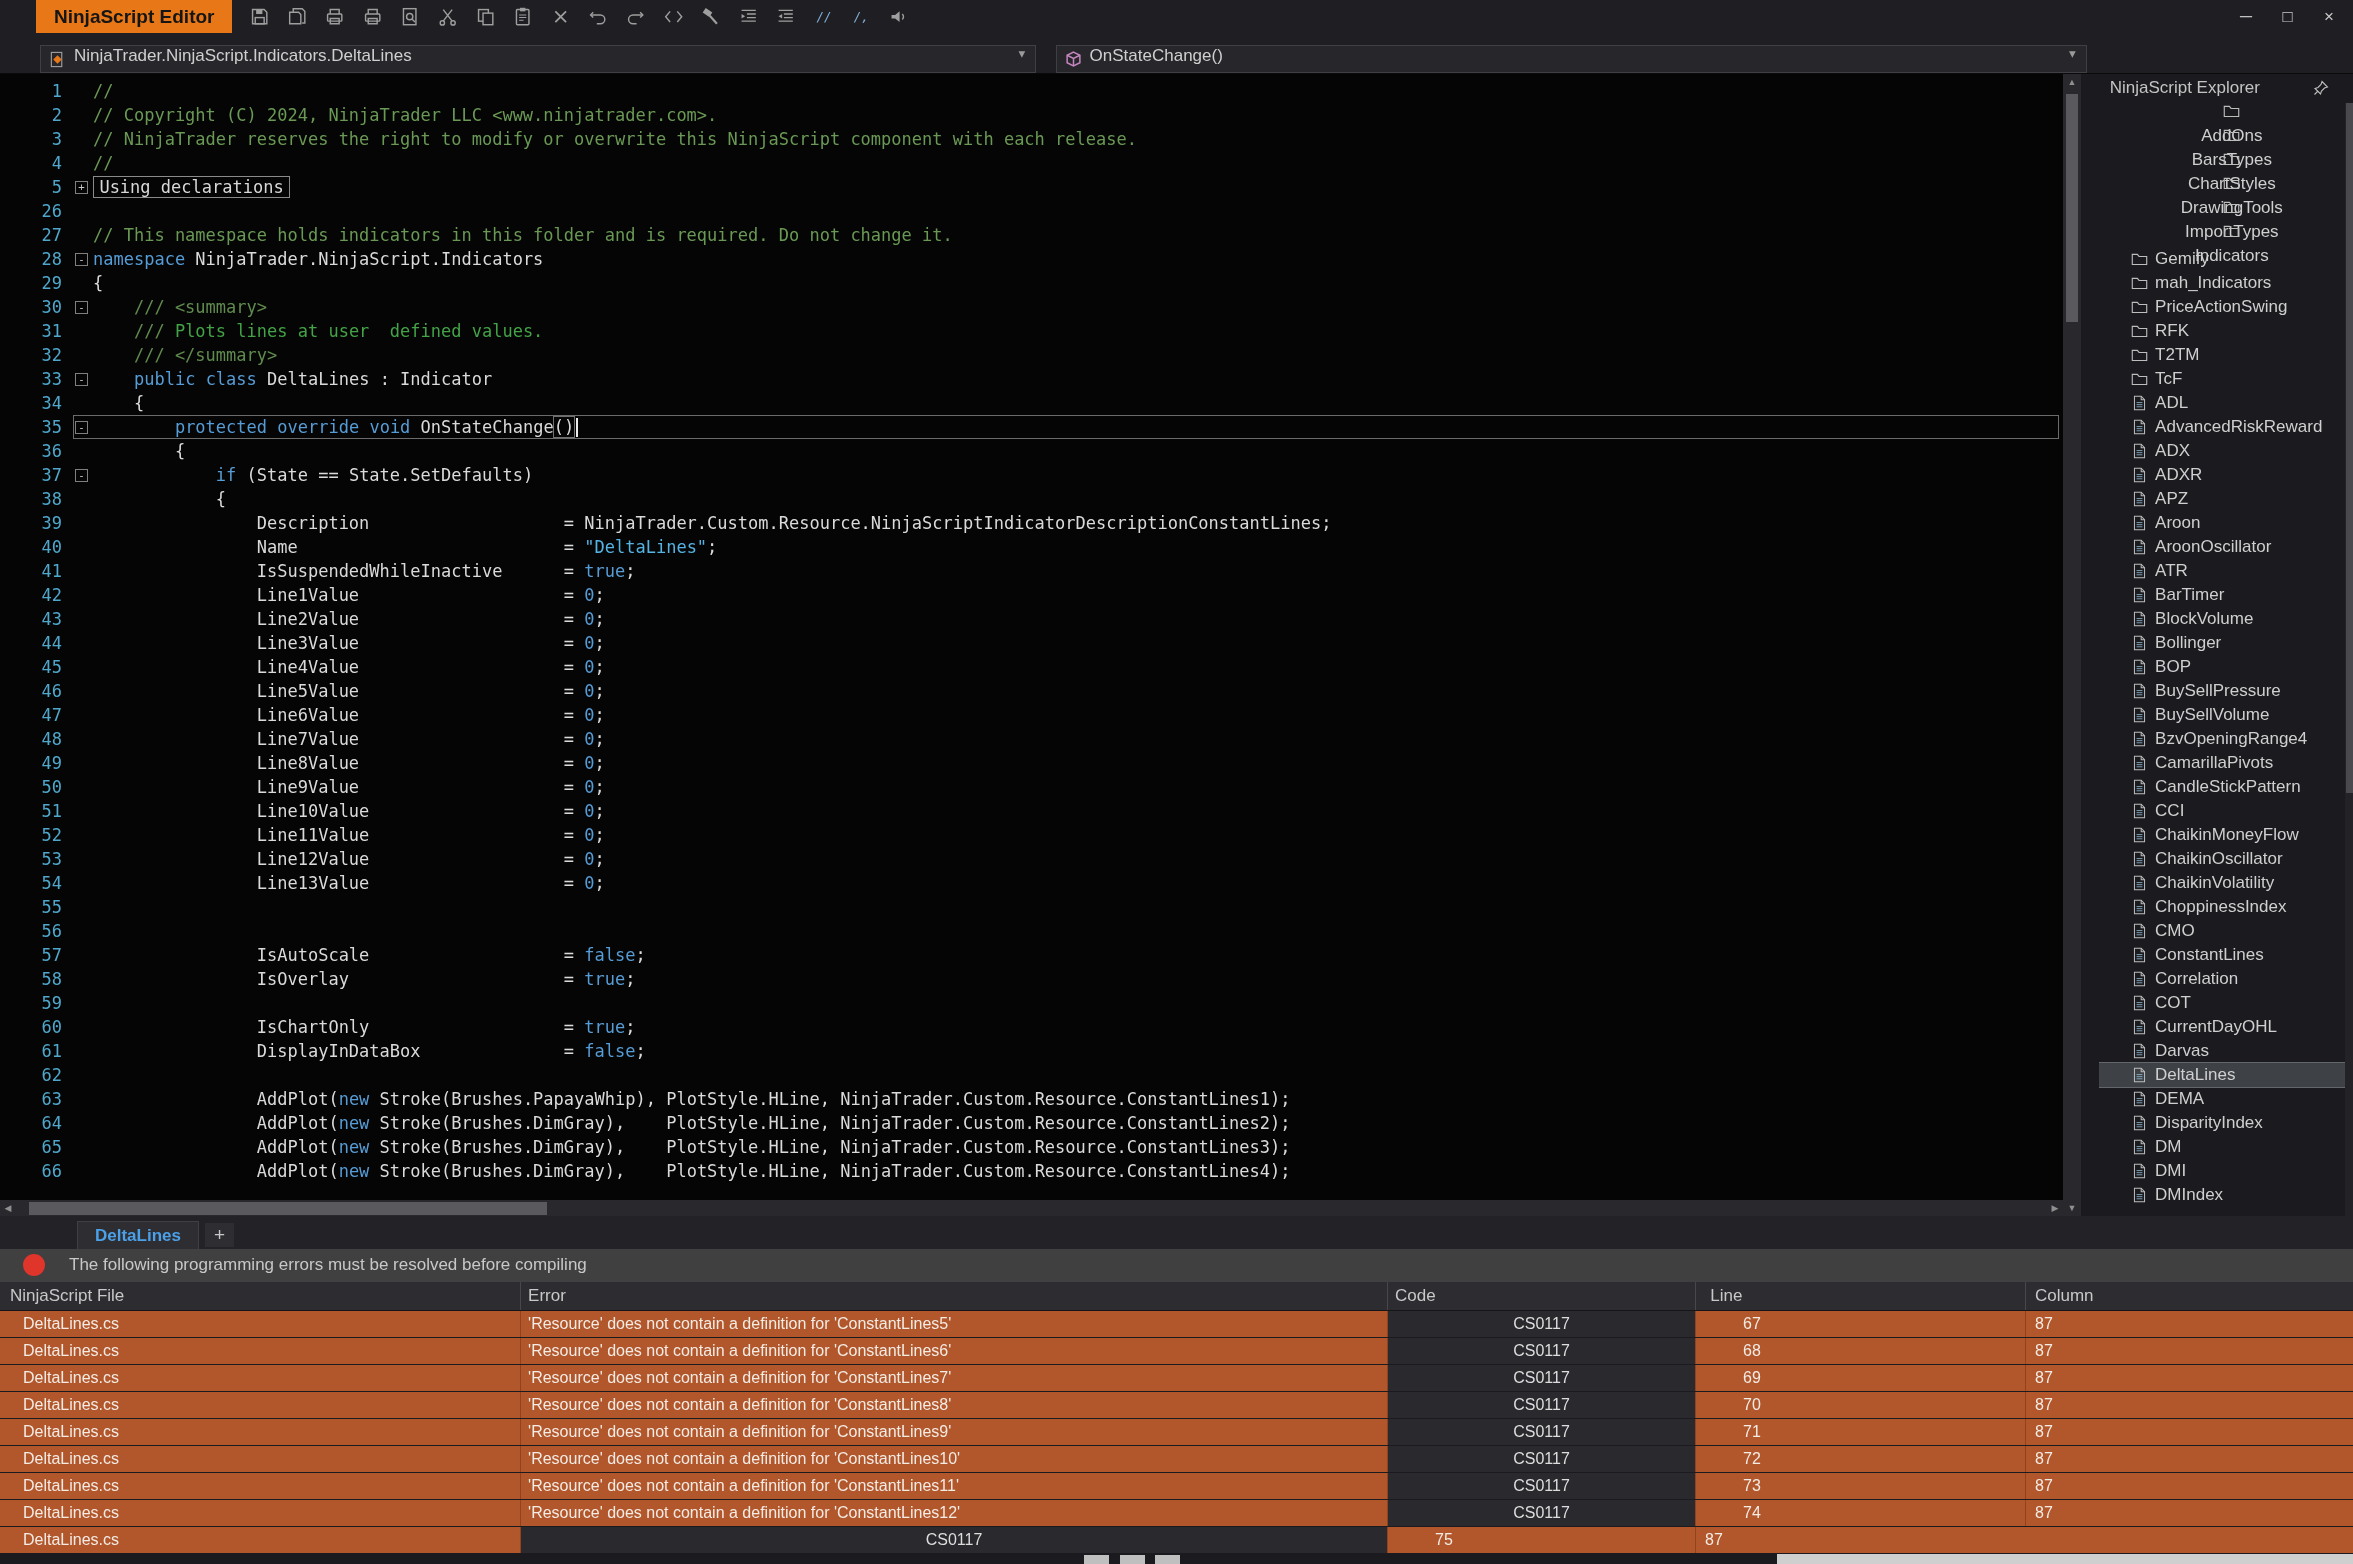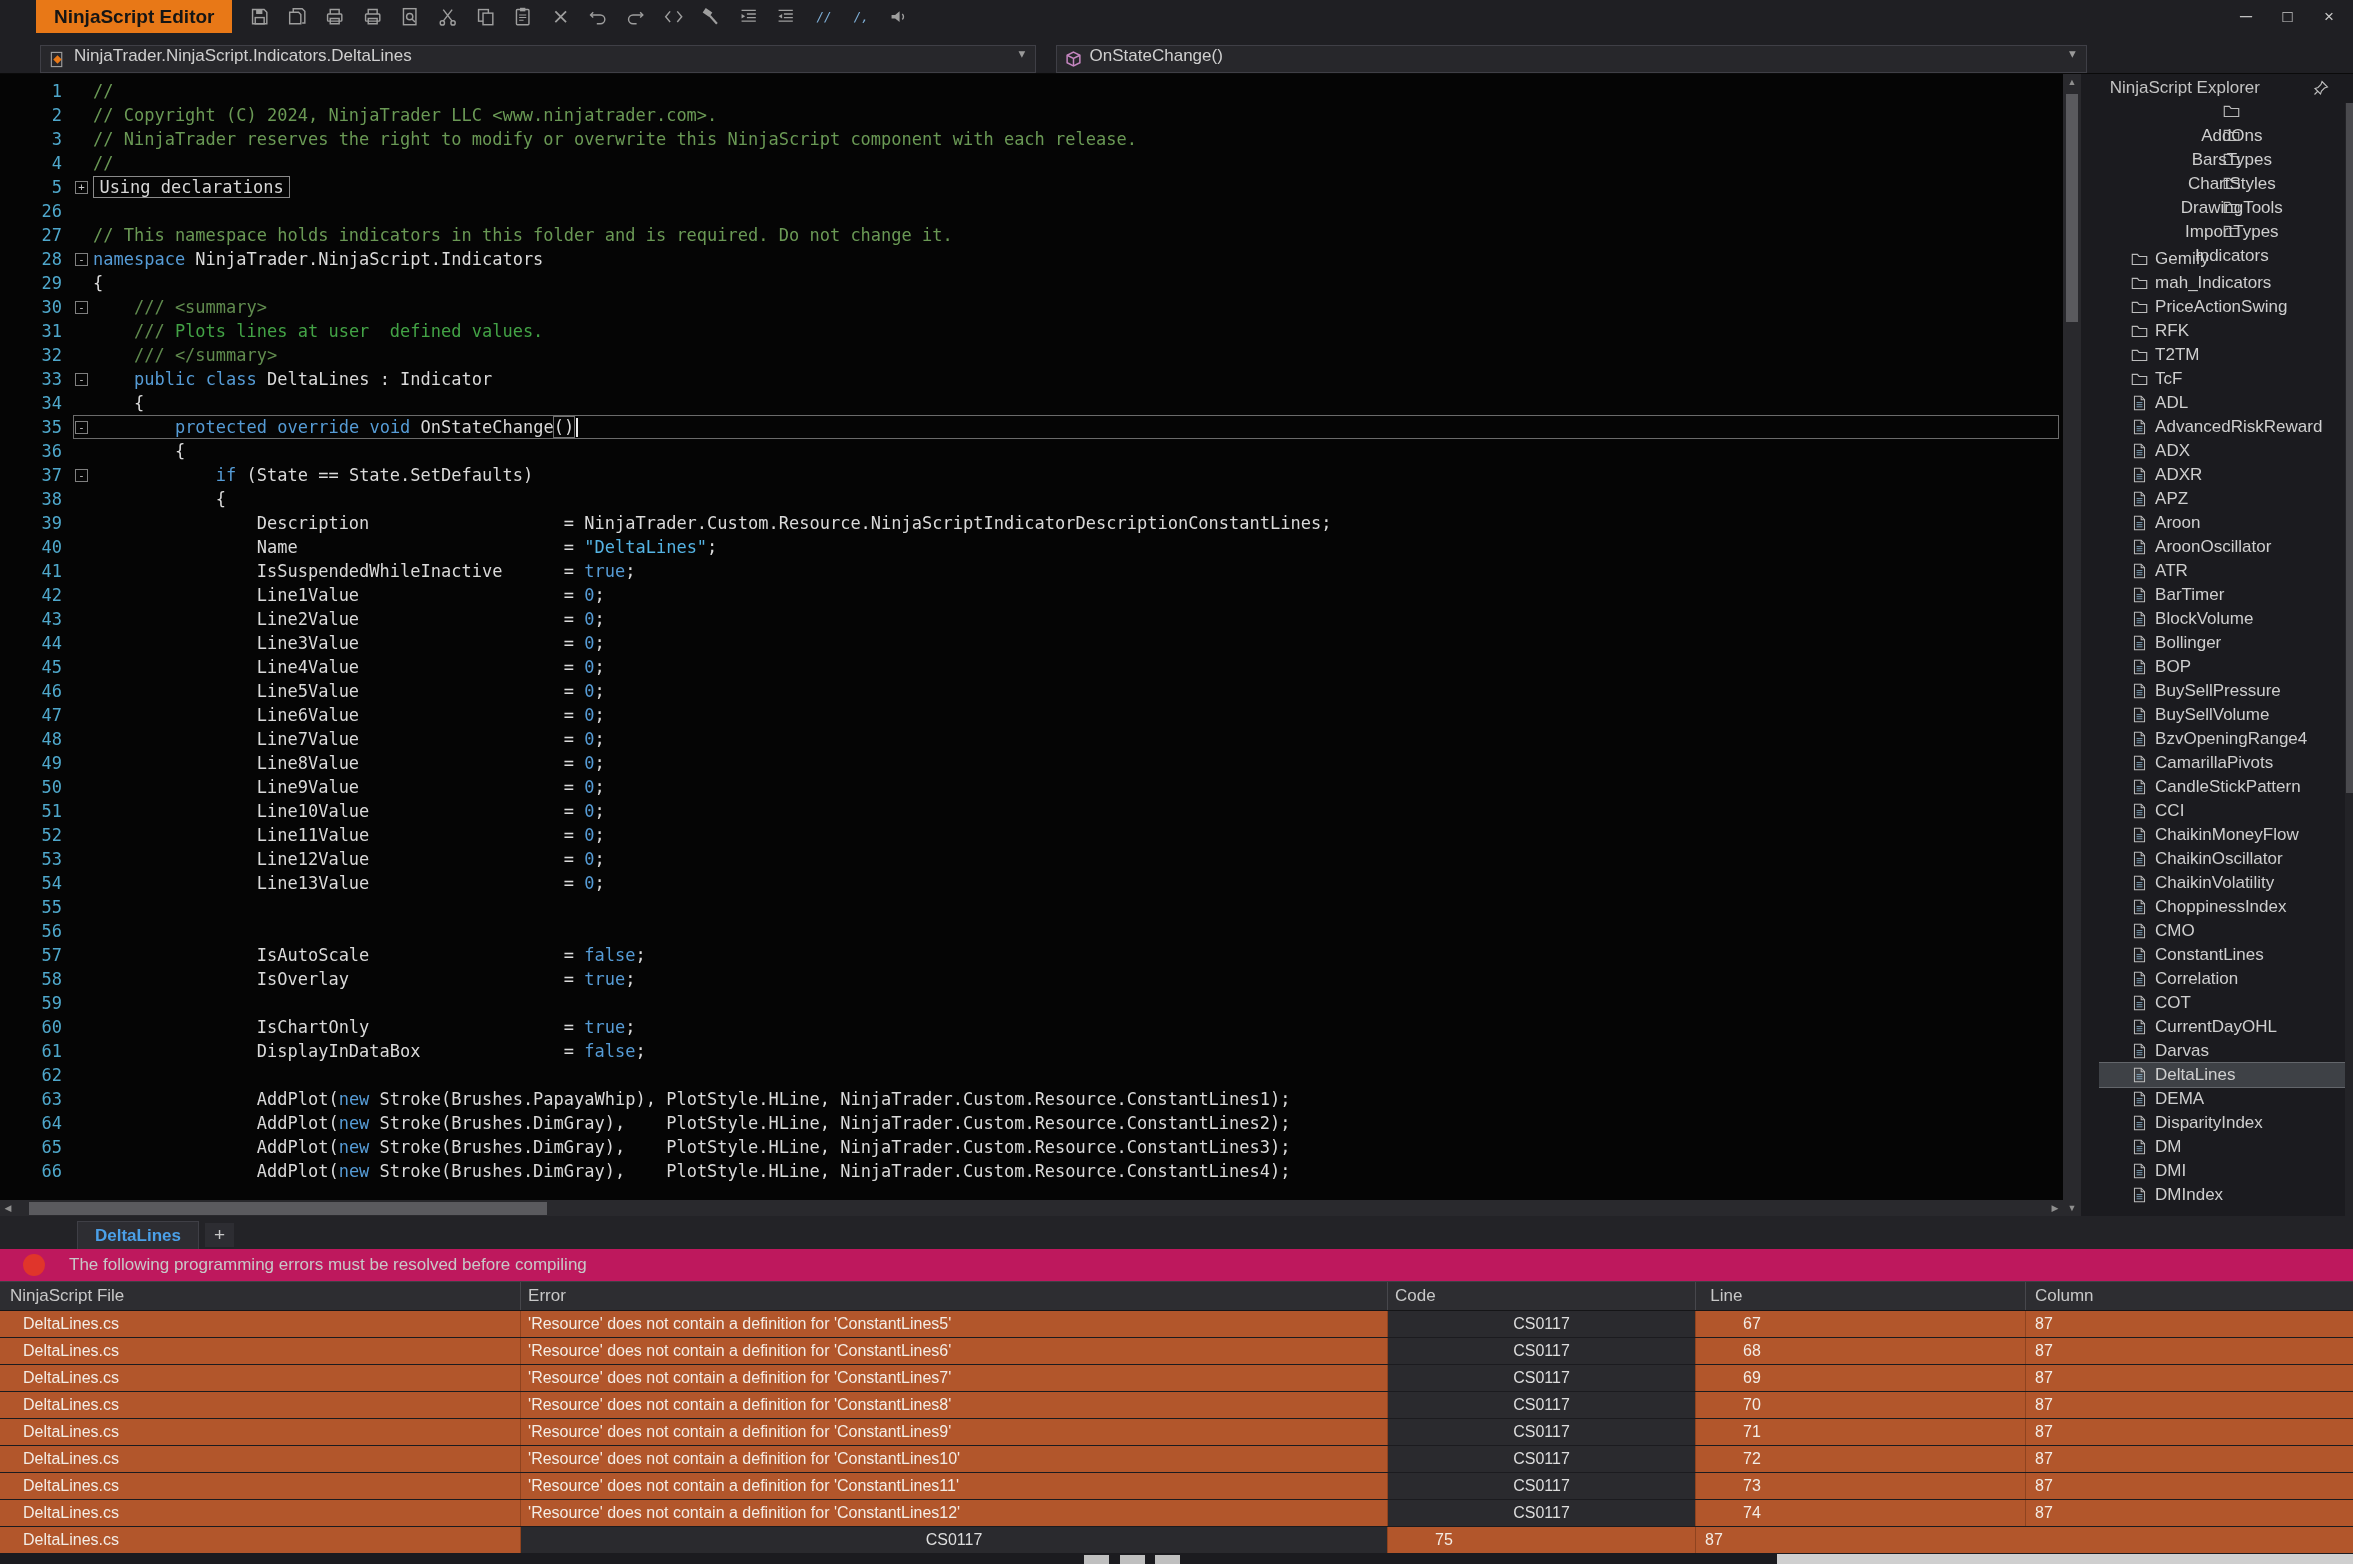--- a/index.html
+++ b/index.html
@@ -64,21 +64,21 @@
   .xitem.selected { background:#3E4146; outline:0.9px solid #63666B; outline-offset:-0.9px; }
   .sb-scroll { position:absolute; right:0; top:28.6px; bottom:0; width:9px; background:#232327; }
   .sb-thumb { position:absolute; top:0; left:0.9px; width:7.1px; height:62%; background:#4A4A4E; }
 
   
   .tabstrip { flex:0 0 33px; background:#232327; display:flex; align-items:flex-end; padding-left:77px; gap:6.2px; }
   .tab { height:28px; display:flex; align-items:center; padding:0 17px; background:#2D2D32; border:0.9px solid #3F3F46; border-bottom:none; color:#4BA0E8; font-size:17px; font-weight:bold; }
   .tab-plus { height:24px; width:28.6px; margin-bottom:2.7px; display:flex; align-items:center; justify-content:center; background:#2D2D32; color:#C8C8C8; font-size:19px; }
 
   
-  .banner { flex:0 0 32px; background:#be185d; display:flex; align-items:center; }
+  .banner { flex:0 0 32px; background:#404040; display:flex; align-items:center; }
   .err-circle { width:22px; height:22px; border-radius:50%; background:#E0352B; margin-left:23px; }
   .banner-text { color:#C8C8C8; font-size:17px; margin-left:24px; }
   .errhead { flex:0 0 30px; display:grid; grid-template-columns:521px 867px 308px 330px 1fr; background:#2D2D31; border-top:0.9px solid #3F3F46; border-bottom:1.8px solid #151517; }
   .errhead .hc { display:flex; align-items:center; color:#C8C8C8; font-size:17px; border-right:0.9px solid #47474C; }
   .errhead .hc:nth-child(1) { padding-left:10px; }
   .errhead .hc:nth-child(2), .errhead .hc:nth-child(3) { padding-left:7.1px; }
   .errhead .hc:nth-child(4) { padding-left:14.3px; }
   .errhead .hc:nth-child(5) { padding-left:9px; border-right:none; }
   .errrows { flex:1 1 auto; overflow:hidden; }
   .errrow { display:grid; grid-template-columns:521px 867px 308px 330px 1fr; height:27px; background:#B2562B; border-bottom:0.9px solid #1B1B1F; }

